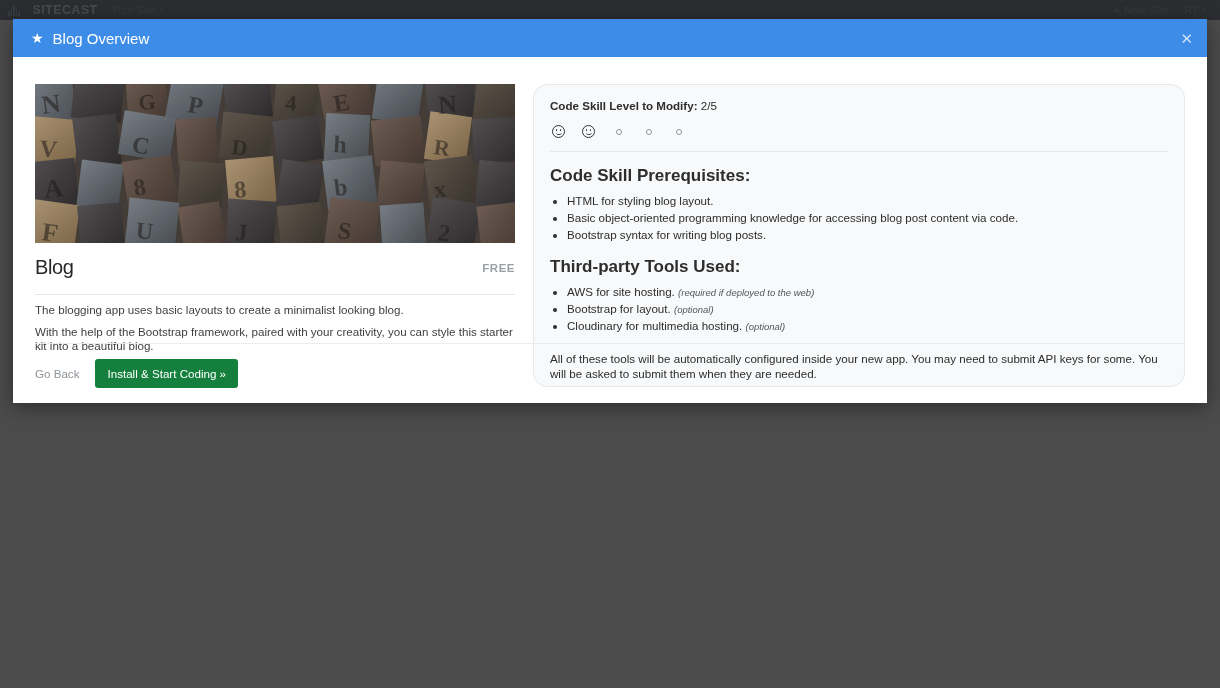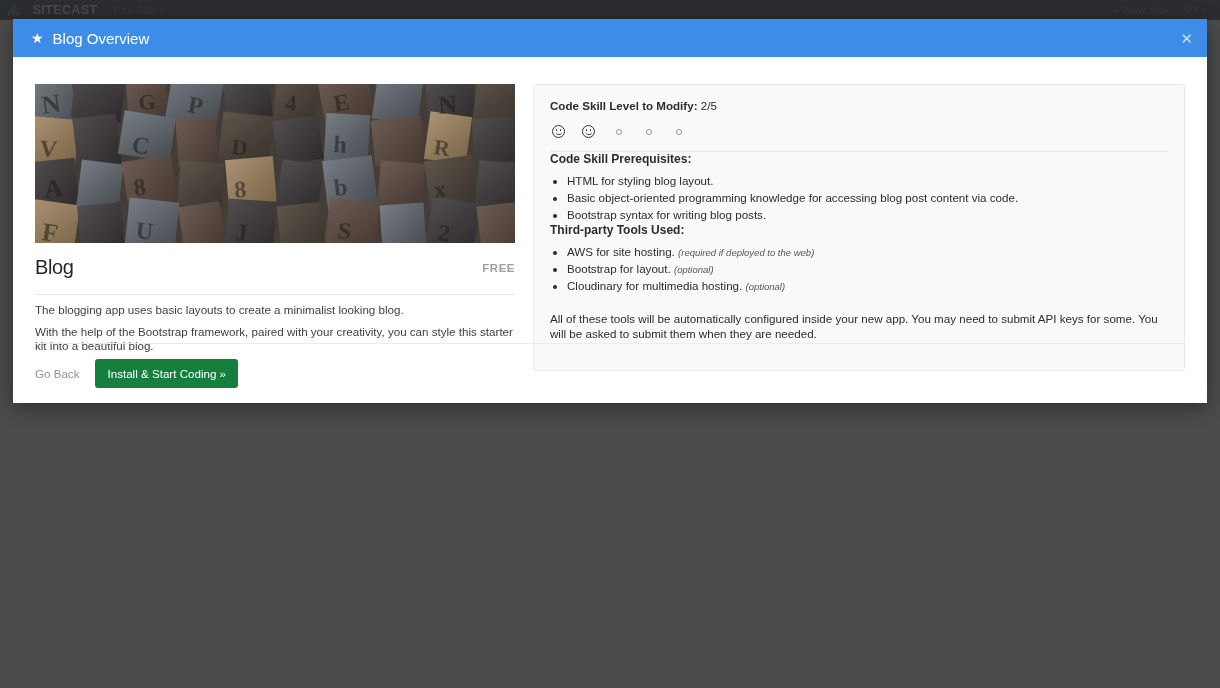--- a/index.html
+++ b/index.html
@@ -76,43 +76,43 @@
   }
   .hero-title h2 { font-size: 20px; font-weight: normal; color: #262626; letter-spacing: -.4px; line-height: 1; }
   .free-badge { font-size: 11.5px; font-weight: bold; color: #9aa0a6; letter-spacing: .5px; padding-bottom: 3px; }
   .tagline { font-size: 12.5px; color: #4d4d4d; margin-top: 10px; }
   .hr-left { border-top: 1px solid #e6e6e6; margin: 17px 0 0 0; }
   .left-col p.desc { font-size: 11.6px; color: #3f3f3f; line-height: 1.2; margin-top: 8px; }
 
   
   .right-col { width: 680px; }
   .info-card {
-    background: #f8f9fa; border: 1px solid #e6e8ea; border-radius: 3px;
-    padding: 14px 16px 28px 16px;
+    background: #f8f9fa; border: 1px solid #e6e8ea; border-radius: 14px;
+    padding: 14px 16px 4px 16px;
   }
   .info-line { font-size: 11.6px; color: #2d2d2d; }
   .info-line b { font-weight: bold; }
   .skill-row { display: flex; align-items: center; gap: 17px; margin-top: 13px; padding-left: 2px; }
   .smiley {
     width: 13px; height: 13px; border: 1.3px solid #2f3438; border-radius: 50%;
     position: relative; display: inline-block;
   }
   .smiley::before, .smiley::after {
     content: ""; position: absolute; width: 1.6px; height: 1.6px; border-radius: 50%;
     background: #2f3438; top: 3.4px;
   }
   .smiley::before { left: 2.8px; }
   .smiley::after { right: 2.8px; }
   .smiley span {
     position: absolute; left: 2.5px; right: 2.5px; top: 5.6px; height: 3.4px;
     border-bottom: 1.3px solid #2f3438; border-radius: 0 0 6px 6px;
   }
   .dot-empty { width: 6px; height: 6px; border: 1px solid #8e979f; border-radius: 50%; margin: 0 3.5px; }
   .card-divider { border-top: 1px solid #e6e8ea; margin: 13px 0 0 0; }
-  .sect-head { font-size: 12px; font-weight: bold; color: #2d2d2d; }
+  .sect-head { font-size: 17px; font-weight: bold; color: #2d2d2d; margin-top: 14px; }
   ul.bullets { margin: 7px 0 0 17px; }
   ul.bullets li { font-size: 11.6px; color: #2d2d2d; line-height: 1.45; }
   ul.bullets li .note { font-style: italic; font-size: 9.5px; color: #53565a; }
   .note-para { font-size: 11.6px; color: #2d2d2d; line-height: 1.35; margin-top: 16px; }
 
   .modal-footer {
     position: absolute; left: 0; right: 0; bottom: 0; height: 60px;
     display: flex; align-items: center; padding: 0 22px;
     gap: 16px;
   }

